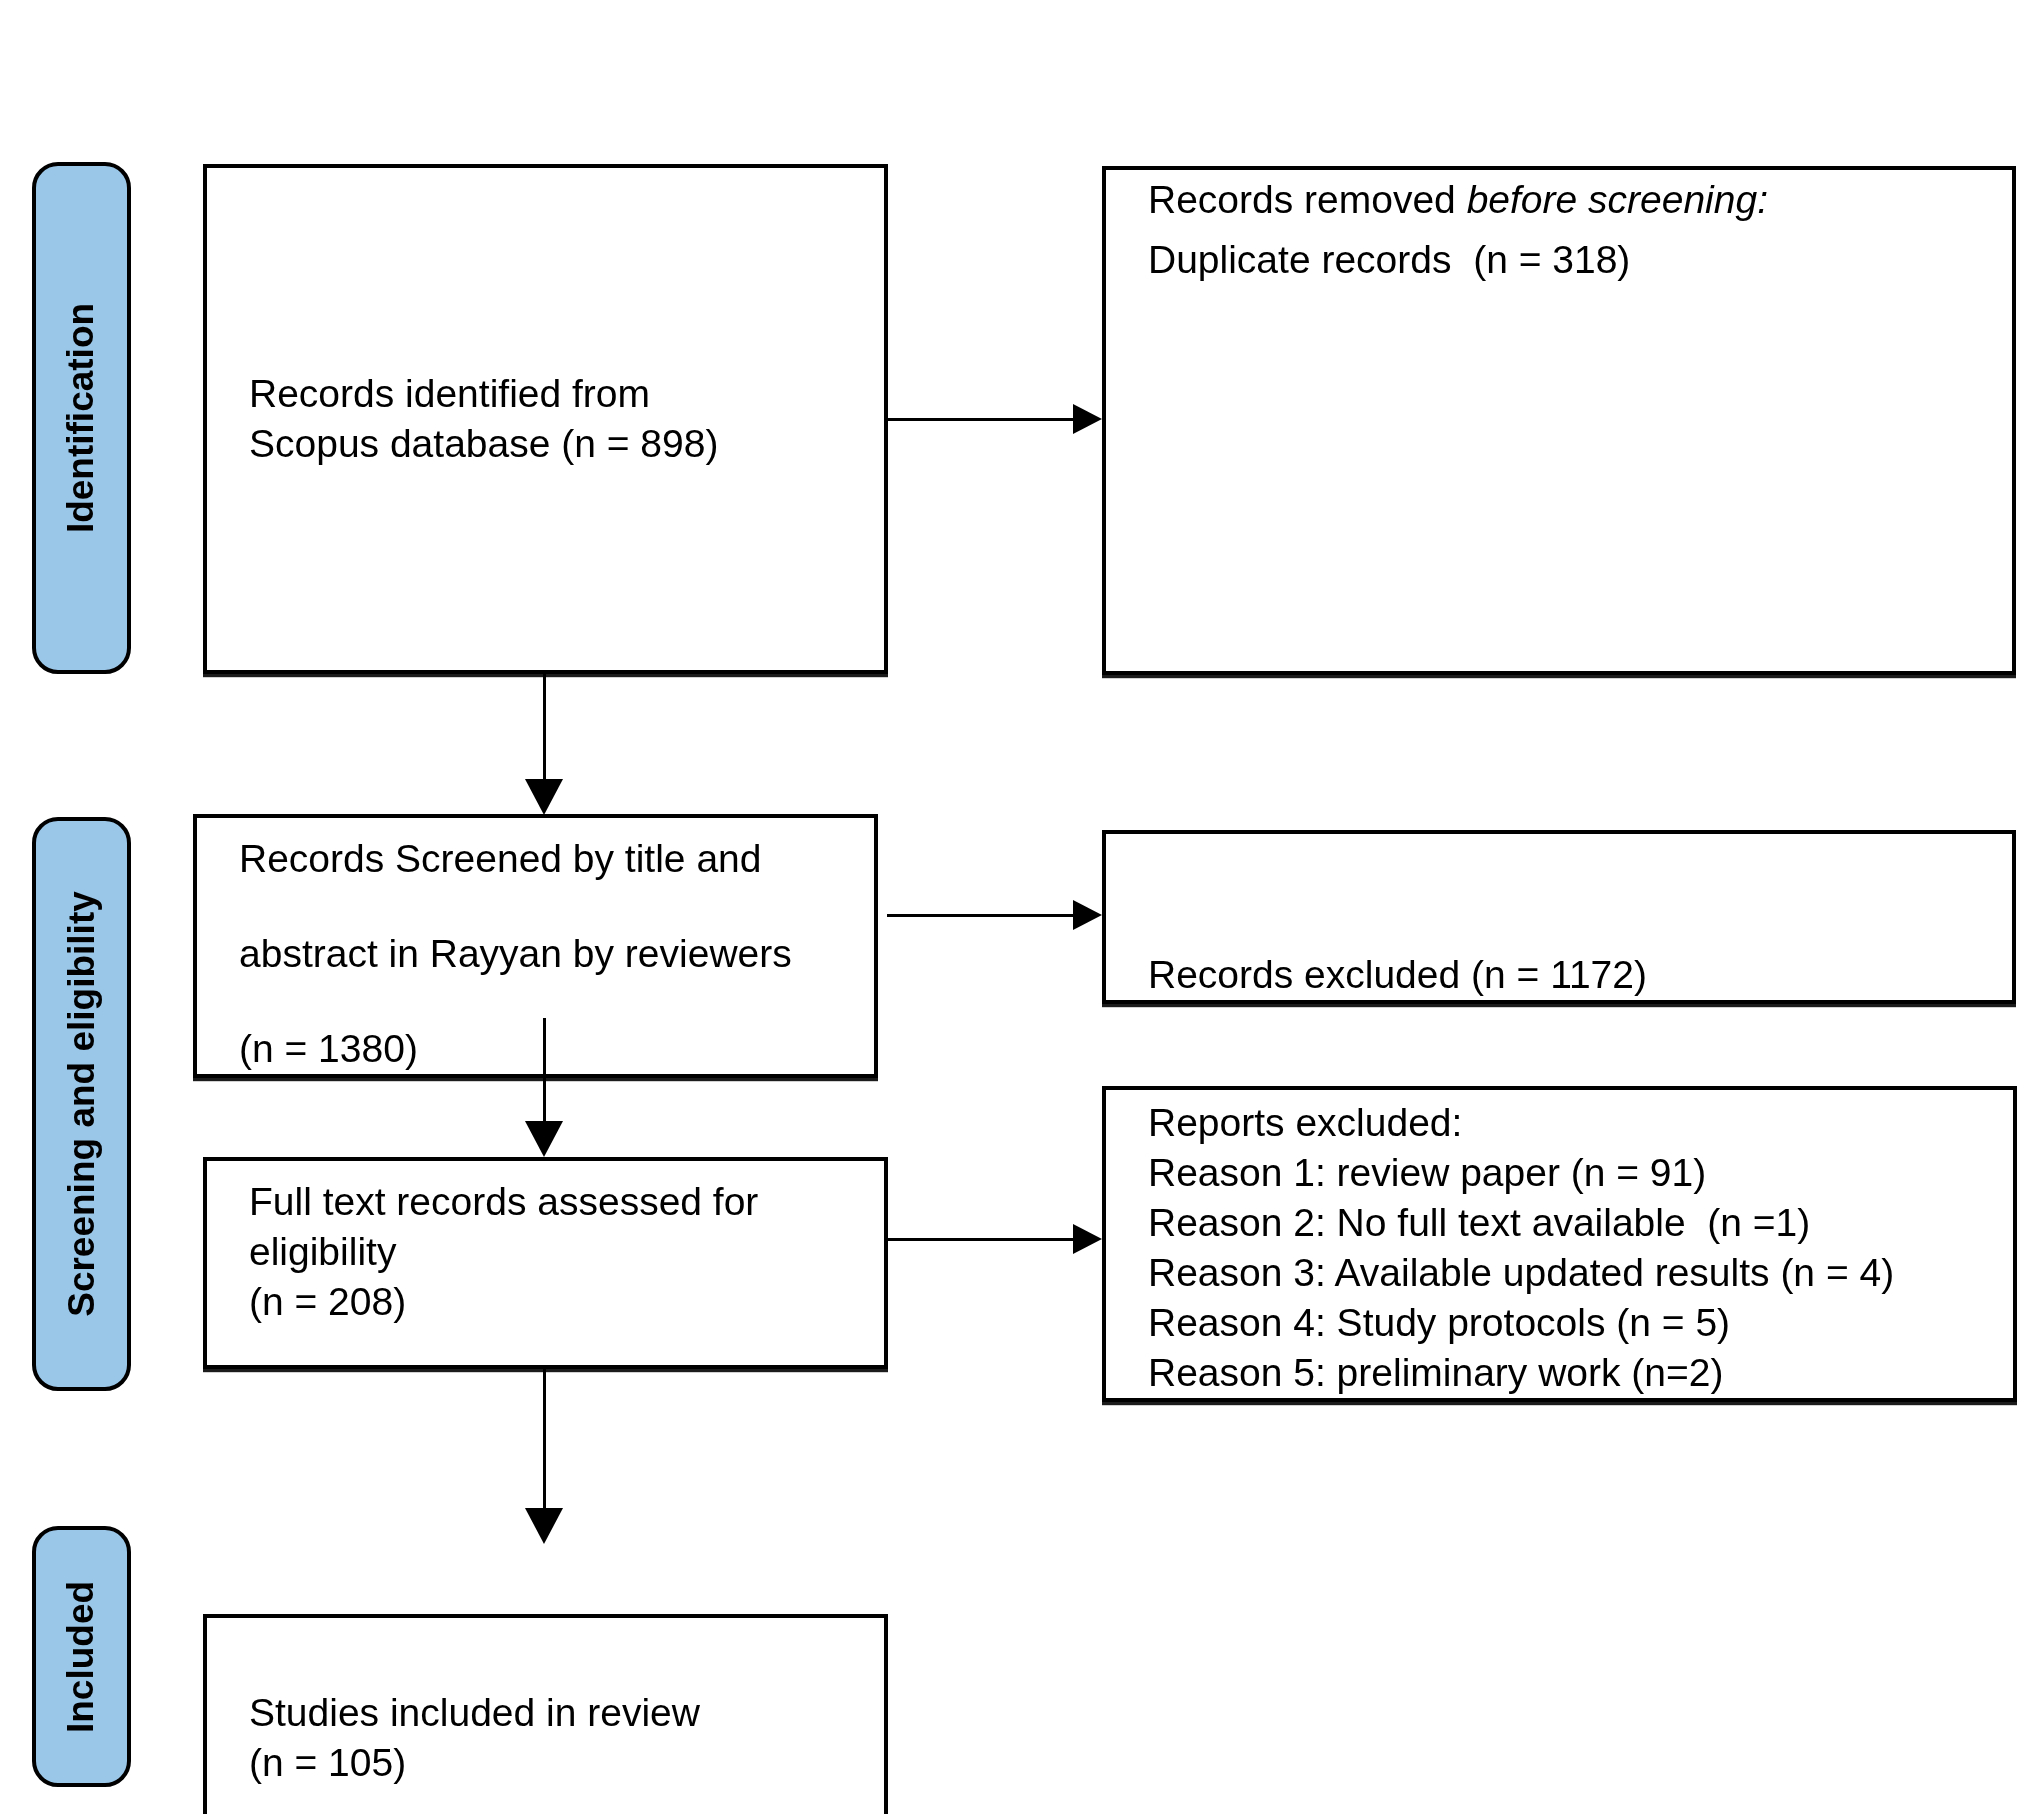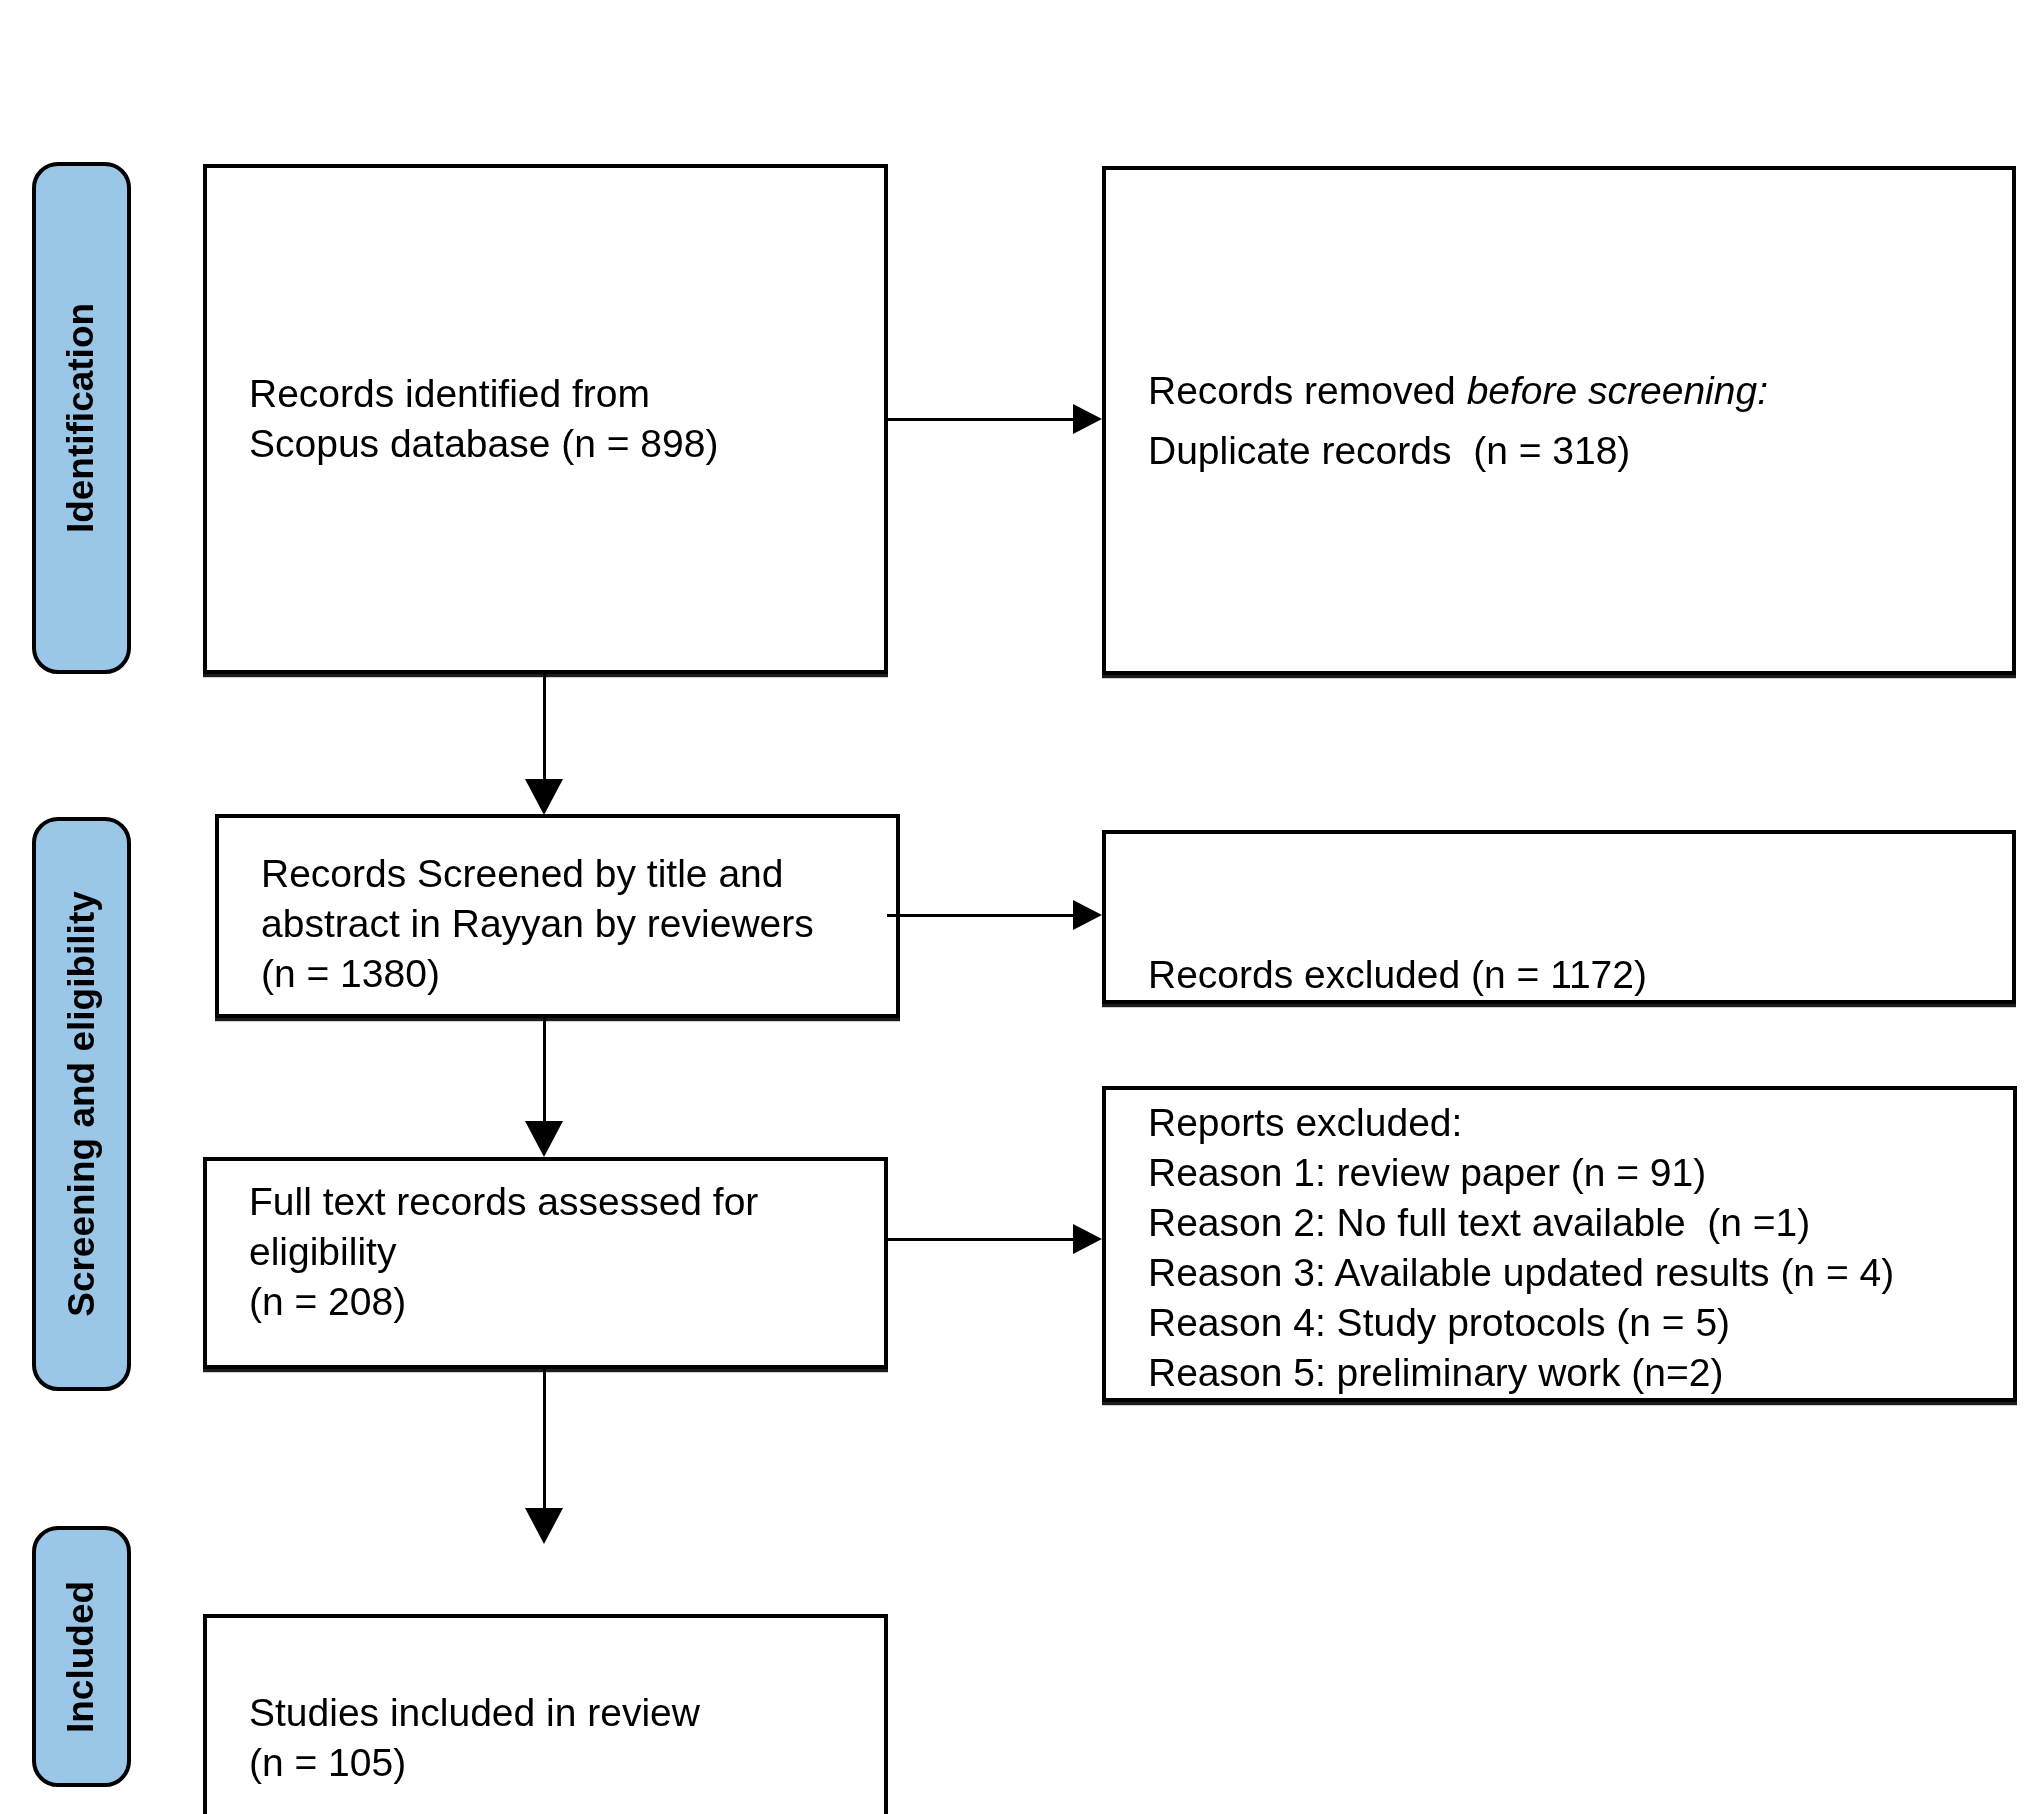--- a/index.html
+++ b/index.html
@@ -71,23 +71,23 @@
     flex-direction: column;
     padding-left: 42px;
     padding-right: 16px;
   }
   .fbox .line {
     font-size: 39px;
     line-height: 50px;
     white-space: pre-wrap;
   }
   .box-records-identified { left: 203px; top: 164px;  width: 685px;  height: 510px; justify-content: center; }
-  .box-records-removed    { left: 1102px; top: 166px; width: 914px; height: 509px; justify-content: center; }
+  .box-records-removed    { left: 1102px; top: 166px; width: 914px; height: 509px; }
   .box-records-removed .line { line-height: 60px; }
-  .box-records-screened   { left: 215px; top: 814px; width: 685px;  height: 204px; justify-content: center; padding-top: 16px; }
+  .box-records-screened   { left: 193px; top: 814px; width: 685px;  height: 264px; justify-content: space-between; padding-top: 16px; }
   .box-records-excluded   { left: 1102px; top: 830px; width: 914px; height: 174px; justify-content: flex-end; }
   .box-full-text          { left: 203px; top: 1157px; width: 685px;  height: 212px; justify-content: flex-start; padding-top: 16px; }
   .box-reports-excluded   { left: 1102px; top: 1086px; width: 915px; height: 316px; justify-content: flex-start; padding-top: 8px; }
   .box-studies-included   { left: 203px; top: 1614px; width: 685px;  height: 248px; justify-content: center; }
   .italic { font-style: italic; }
 
   
   .hline, .vline { position: absolute; background: #000; }
   .hline { height: 3.2px; }
   .vline { width: 3.2px; }

